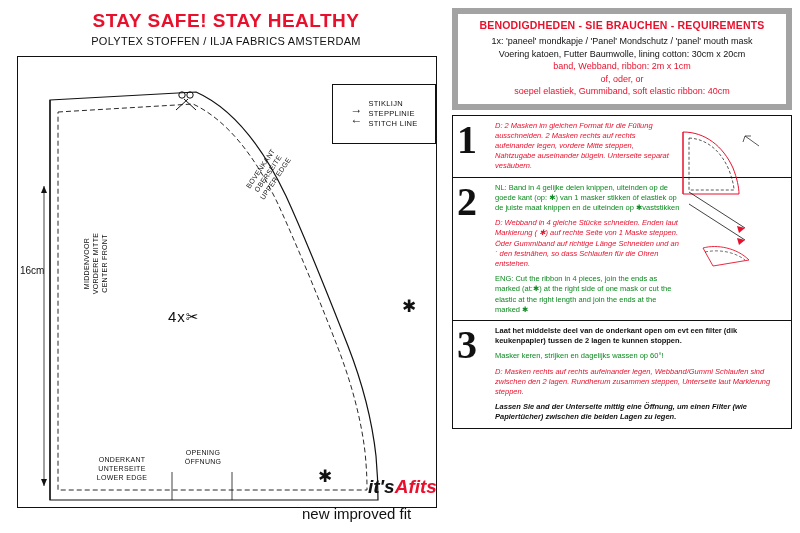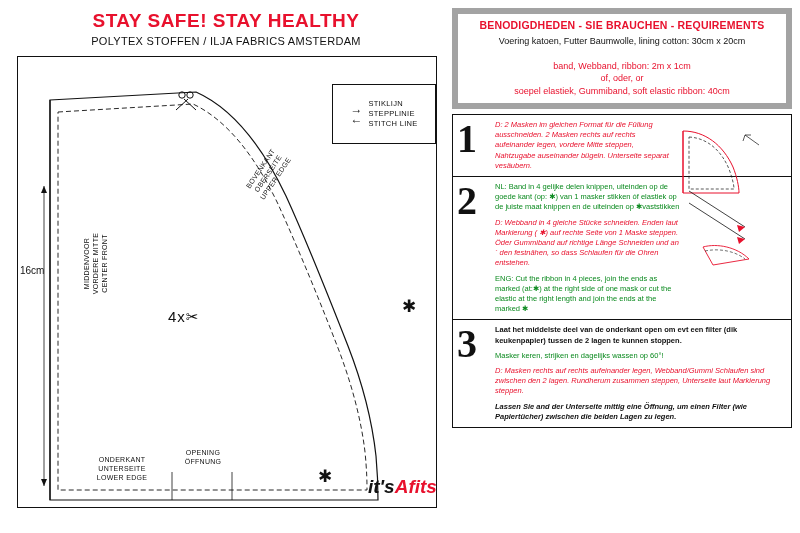--- a/index.html
+++ b/index.html
@@ -276,28 +276,30 @@
 CENTER FRONT</div>
     <div class="lbl lbl-lower" style="white-space:pre-line;">ONDERKANT
 UNTERSEITE
 LOWER EDGE</div>
     <div class="lbl lbl-opening" style="white-space:pre-line;">OPENING
 ÖFFNUNG</div>
 
     <div class="brand">
       <span>it's</span><span class="accent">Afits</span>
     </div>
+    <div class="tagline">new improved fit</div>
   </div>
 
   <div class="right-panel">
 
     <div class="req-box">
       <div class="req-title">BENODIGDHEDEN - SIE BRAUCHEN - REQUIREMENTS</div>
+      <div class="req-line">1x: 'paneel' mondkapje / 'Panel' Mondschutz / 'panel' mouth mask</div>
       <div class="req-line">Voering katoen, Futter Baumwolle, lining cotton: 30cm x 20cm</div>
-      <div class="req-line red" style="margin-top:12px;">band, Webband, ribbon: 2m x 1cm</div>
+      <div class="req-line red" style="margin-top:0;">band, Webband, ribbon: 2m x 1cm</div>
       <div class="req-line red">of, oder, or</div>
       <div class="req-line red">soepel elastiek, Gummiband, soft elastic ribbon: 40cm</div>
     </div>
 
     <div class="step-box first" style="padding-right:120px;">
       <div class="step-num">1</div>
       <div class="step-text">
         <p class="de">D: 2 Masken im gleichen Format für die Füllung ausschneiden. 2 Masken rechts auf rechts aufeinander legen, vordere Mitte steppen, Nahtzugabe auseinander bügeln. Unterseite separat vesäubern.</p>
       </div>
       <svg class="step-fig" width="112" height="78">

